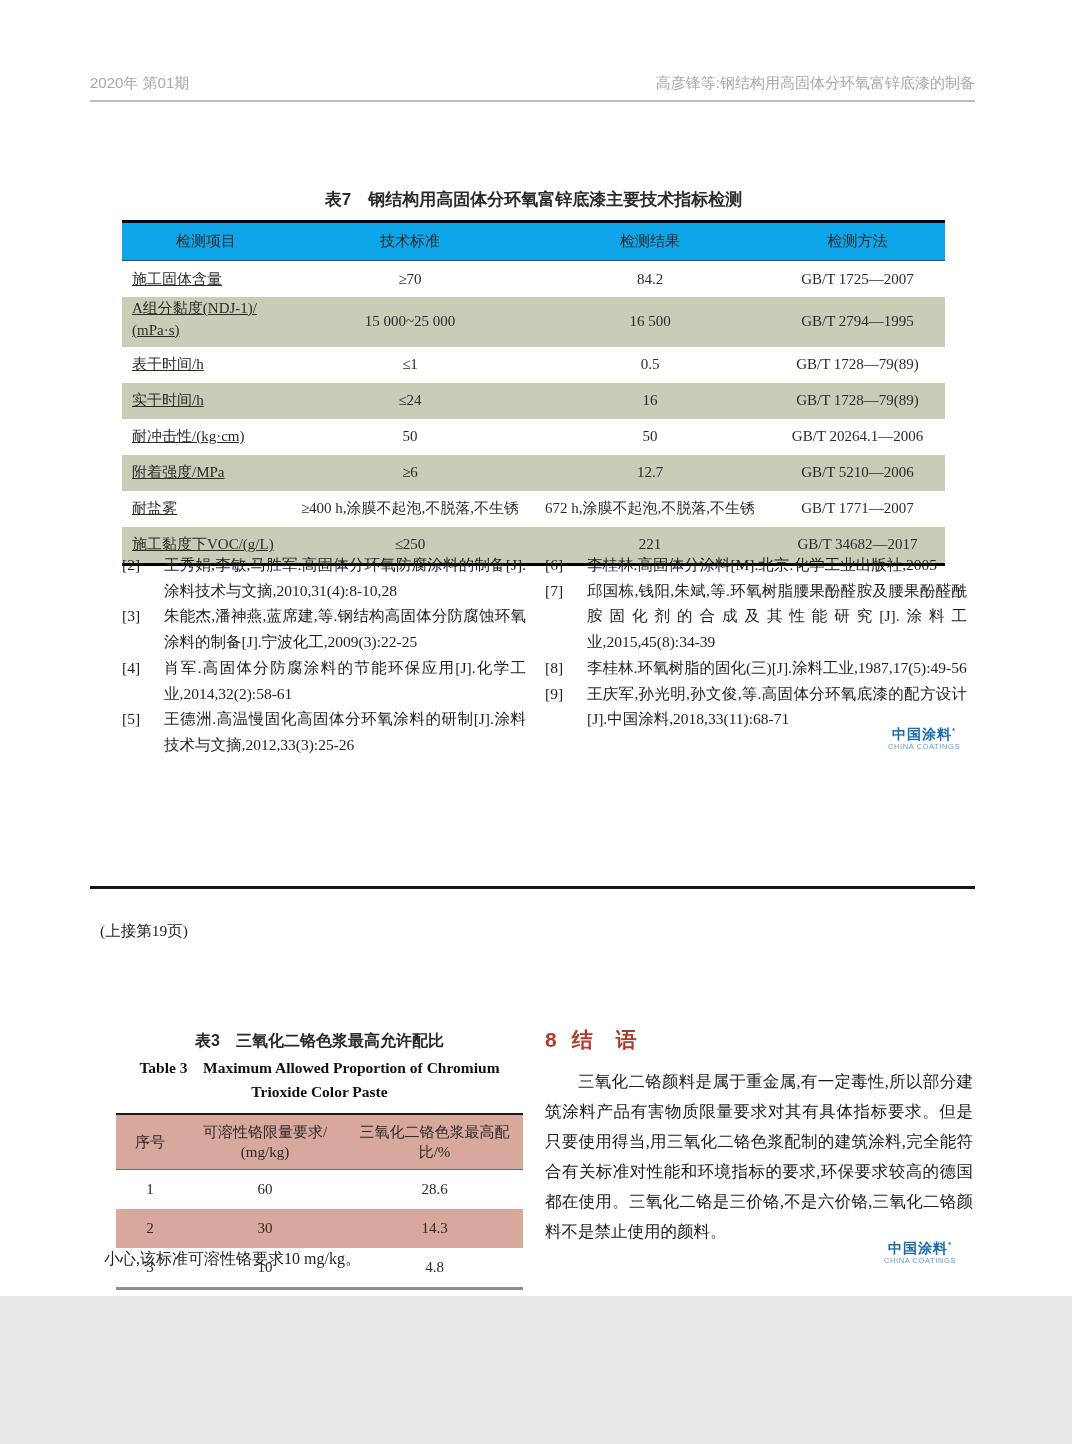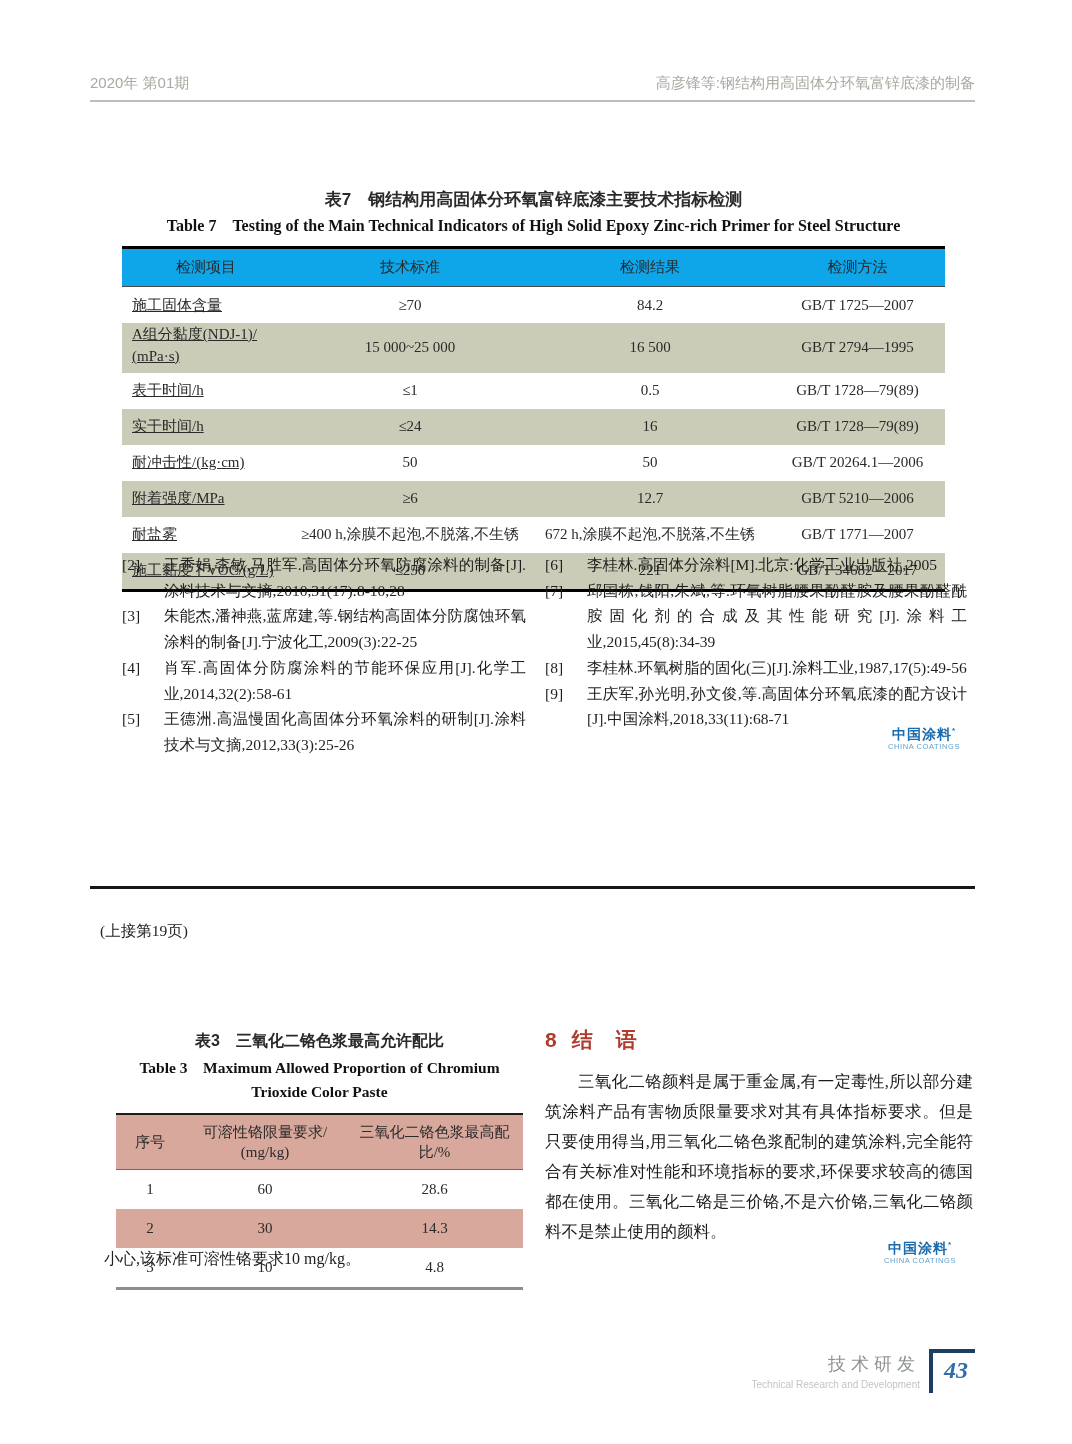--- a/index.html
+++ b/index.html
@@ -1,18 +1,18 @@
 <!DOCTYPE html>
 <html><head>
 <meta charset="utf-8">
 <style>
   html,body{margin:0;padding:0;background:#e8e8e8;}
   .page{
     position:relative;
-    width:1072px;height:1444px;
+    width:1072px;height:1296px;
     background:#ffffff;
     margin:0 auto;
     font-family:"Liberation Serif","DejaVu Serif",serif;
     color:#222;
     overflow:hidden;
   }
   
   .run-header{
     position:absolute;left:90px;top:74px;width:885px;
     display:flex;justify-content:space-between;align-items:flex-end;
@@ -113,21 +113,20 @@
 
 <div class="page">
 
   <div class="run-header">
     <span>2020年  第01期</span>
     <span>高彦锋等:钢结构用高固体分环氧富锌底漆的制备</span>
   </div>
 
   <div class="t7">
     <div class="t7-title-cn">表7　钢结构用高固体分环氧富锌底漆主要技术指标检测</div>
-    <div class="t7-title-en">Table 7　Testing of the Main Technical Indicators of High Solid Epoxy Zinc-rich Primer for Steel Structure</div>
     <table class="t7-table">
       <colgroup>
           <col style="width:168px">
           <col style="width:240px">
           <col style="width:240px">
           <col style="width:175px">
         </colgroup>
       <thead>
         <tr>
           <th>检测项目</th>
@@ -185,21 +184,21 @@
           <td>221</td>
           <td>GB/T 34682—2017</td>
         </tr>
       </tbody>
     </table>
   </div>
 
   <div class="refs-col refs-left">
     <div class="ref">
       <span class="ref-label">[2]</span>
-      <span class="ref-text">王秀娟,李敏,马胜军.高固体分环氧防腐涂料的制备[J].涂料技术与文摘,2010,31(17):8-10,28</span>
+      <span class="ref-text">王秀娟,李敏,马胜军.高固体分环氧防腐涂料的制备[J].涂料技术与文摘,2010,31(4):8-10,28</span>
     </div>
     <div class="ref">
       <span class="ref-label">[3]</span>
       <span class="ref-text">朱能杰,潘神燕,蓝席建,等.钢结构高固体分防腐蚀环氧涂料的制备[J].宁波化工,2009(3):22-25</span>
     </div>
     <div class="ref">
       <span class="ref-label">[4]</span>
       <span class="ref-text">肖军.高固体分防腐涂料的节能环保应用[J].化学工业,2014,32(2):58-61</span>
     </div>
     <div class="ref">

